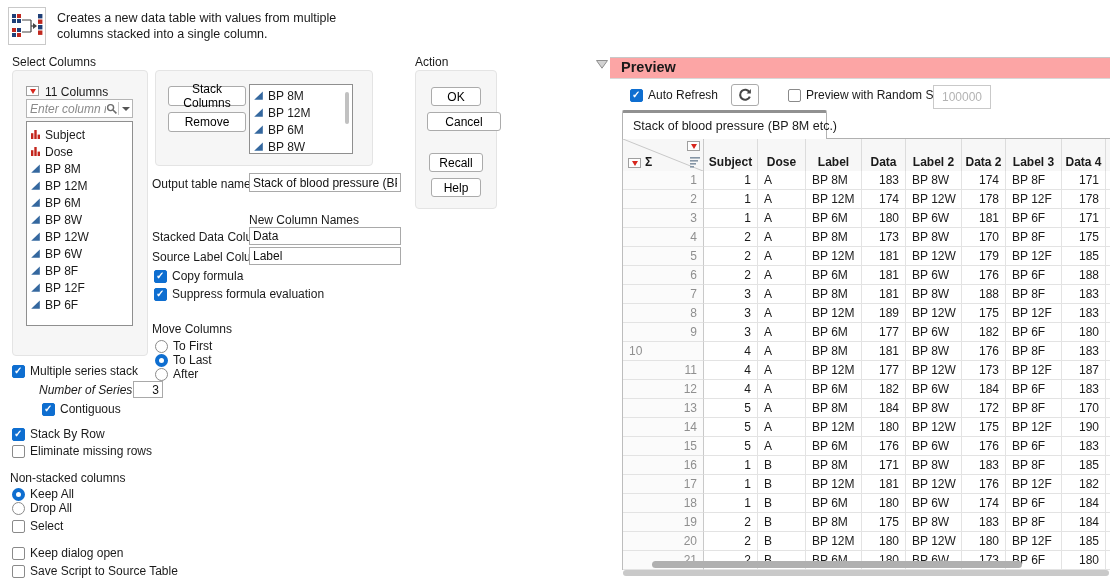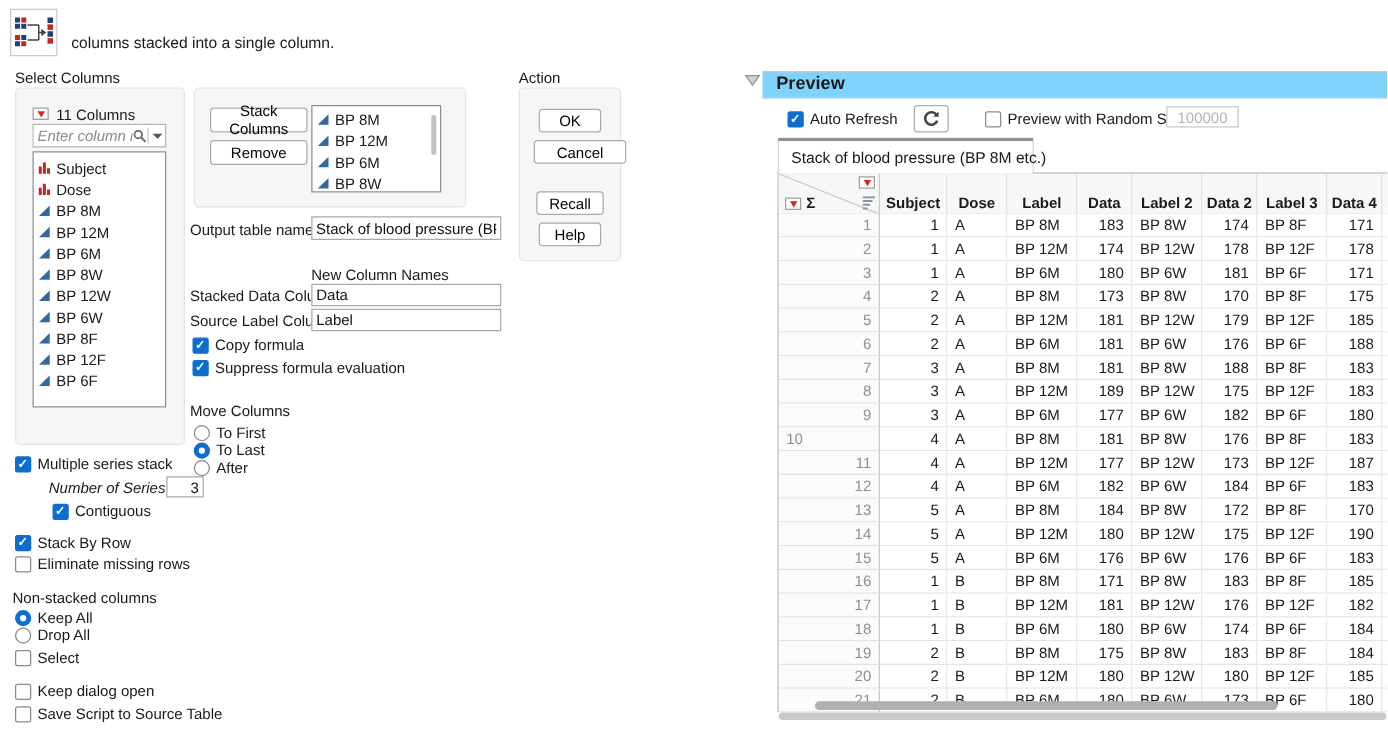--- a/index.html
+++ b/index.html
@@ -60,20 +60,21 @@
         <rect x="6" y="21" width="4" height="4" fill="#c0281f"></rect>
       <path d="M11 8 H20 M11 20 H20 M20 8 V20" stroke="#444" stroke-width="1.2" fill="none"></path>
       <path d="M20 14 h3" stroke="#444" stroke-width="1.2"></path>
       <path d="M22 11 l4 3 -4 3 z" fill="#444"></path>
       <rect x="27" y="2" width="4.4" height="4.4" fill="#1f3f77"></rect>
         <rect x="27" y="7.5" width="4.4" height="4.4" fill="#c0281f"></rect>
       <rect x="27" y="13" width="4.4" height="4.4" fill="#1f3f77"></rect>
         <rect x="27" y="18.5" width="4.4" height="4.4" fill="#c0281f"></rect>
     </svg>
   </div>
+  <div class="lbl" style="left:57px;top:11px;font-size:12.5px;">Creates a new data table with values from multiple</div>
   <div class="lbl" style="left:57px;top:27px;font-size:12.5px;">columns stacked into a single column.</div>
 
   <div class="lbl" style="left:12px;top:55px;">Select Columns</div>
   <div class="panel" style="left:12px;top:70px;width:136px;height:286px;"></div>
   <div class="reddrop" style="left:26px;top:86px;"></div>
   <div class="lbl" style="left:45px;top:85px;">11 Columns</div>
   <div class="searchbox" style="left:26px;top:99px;width:107px;height:19px;">
     <input type="text" placeholder="Enter column nan" style="">
     <span style="display:flex;">
       <svg width="12" height="12" viewBox="0 0 12 12">
@@ -272,37 +273,37 @@
   <button class="btn" style="left:431px;top:87px;width:50px;height:19px;">OK</button>
   <button class="btn" style="left:427px;top:112px;width:74px;height:19px;">Cancel</button>
   <button class="btn" style="left:429px;top:153px;width:54px;height:19px;">Recall</button>
   <button class="btn" style="left:431px;top:178px;width:50px;height:19px;">Help</button>
 
   <span class="abs" style="left:596px;top:60px;display:flex;">
     <svg width="12" height="9" viewBox="0 0 12 9">
         <polygon points="0.5,0.5 11.5,0.5 6,8.2" fill="#d2d2d2" stroke="#8f8f8f" stroke-width="1"></polygon>
       </svg>
   </span>
-  <div class="abs" style="left:610px;top:57px;width:500px;height:22px;background:#7dd3fc;border-top:1px solid #c8c8c8;border-bottom:1px solid #d8d8d8;box-sizing:border-box;">
+  <div class="abs" style="left:610px;top:57px;width:500px;height:22px;background:#fca5a5;border-top:1px solid #c8c8c8;border-bottom:1px solid #d8d8d8;box-sizing:border-box;">
     <span style="position:absolute;left:11px;top:1px;font-weight:bold;font-size:14.5px;">Preview</span>
   </div>
 
   <span class="cb on" style="left:630px;top:89px;"></span>
   <div class="lbl" style="left:648px;top:88px;">Auto Refresh</div>
   <button class="btn" style="left:731px;top:84px;width:28px;height:22px;">
     <span style="display:flex;">
       <svg width="16" height="16" viewBox="0 0 16 16">
         <path d="M12.8 9.6a5 5 0 1 1-.3-4.3" fill="none" stroke="#454545" stroke-width="2.1"></path>
         <path d="M13.9 2.1v4.3H9.6z" fill="#454545"></path>
       </svg>
     </span>
   </button>
   <span class="cb" style="left:788px;top:89px;"></span>
   <div class="lbl" style="left:806px;top:88px;">Preview with Random Subset</div>
-  <input class="inp" style="left: 933px; top: 85px; width: 58px; height: 17px; color: rgb(179, 179, 179); border-color: rgb(201, 201, 201); text-align: center;" disabled="" value="100000">
+  <input class="inp" style="left: 933px; top: 85px; width: 58px; height: 24px; color: rgb(179, 179, 179); border-color: rgb(201, 201, 201); text-align: center;" disabled="" value="100000">
 
   <div class="tab" style="left:622px;top:110px;width:205px;height:29px;">
     <span style="font-size:12.5px;white-space:nowrap;">Stack of blood pressure (BP 8M etc.)</span>
   </div>
 
   <div id="table-head">
     <div id="corner">
       <svg class="abs" style="left:0;top:0;" width="80" height="32">
           <line x1="0" y1="0" x2="80" y2="32" stroke="#c8c8c8" stroke-width="1"></line>
         </svg>

